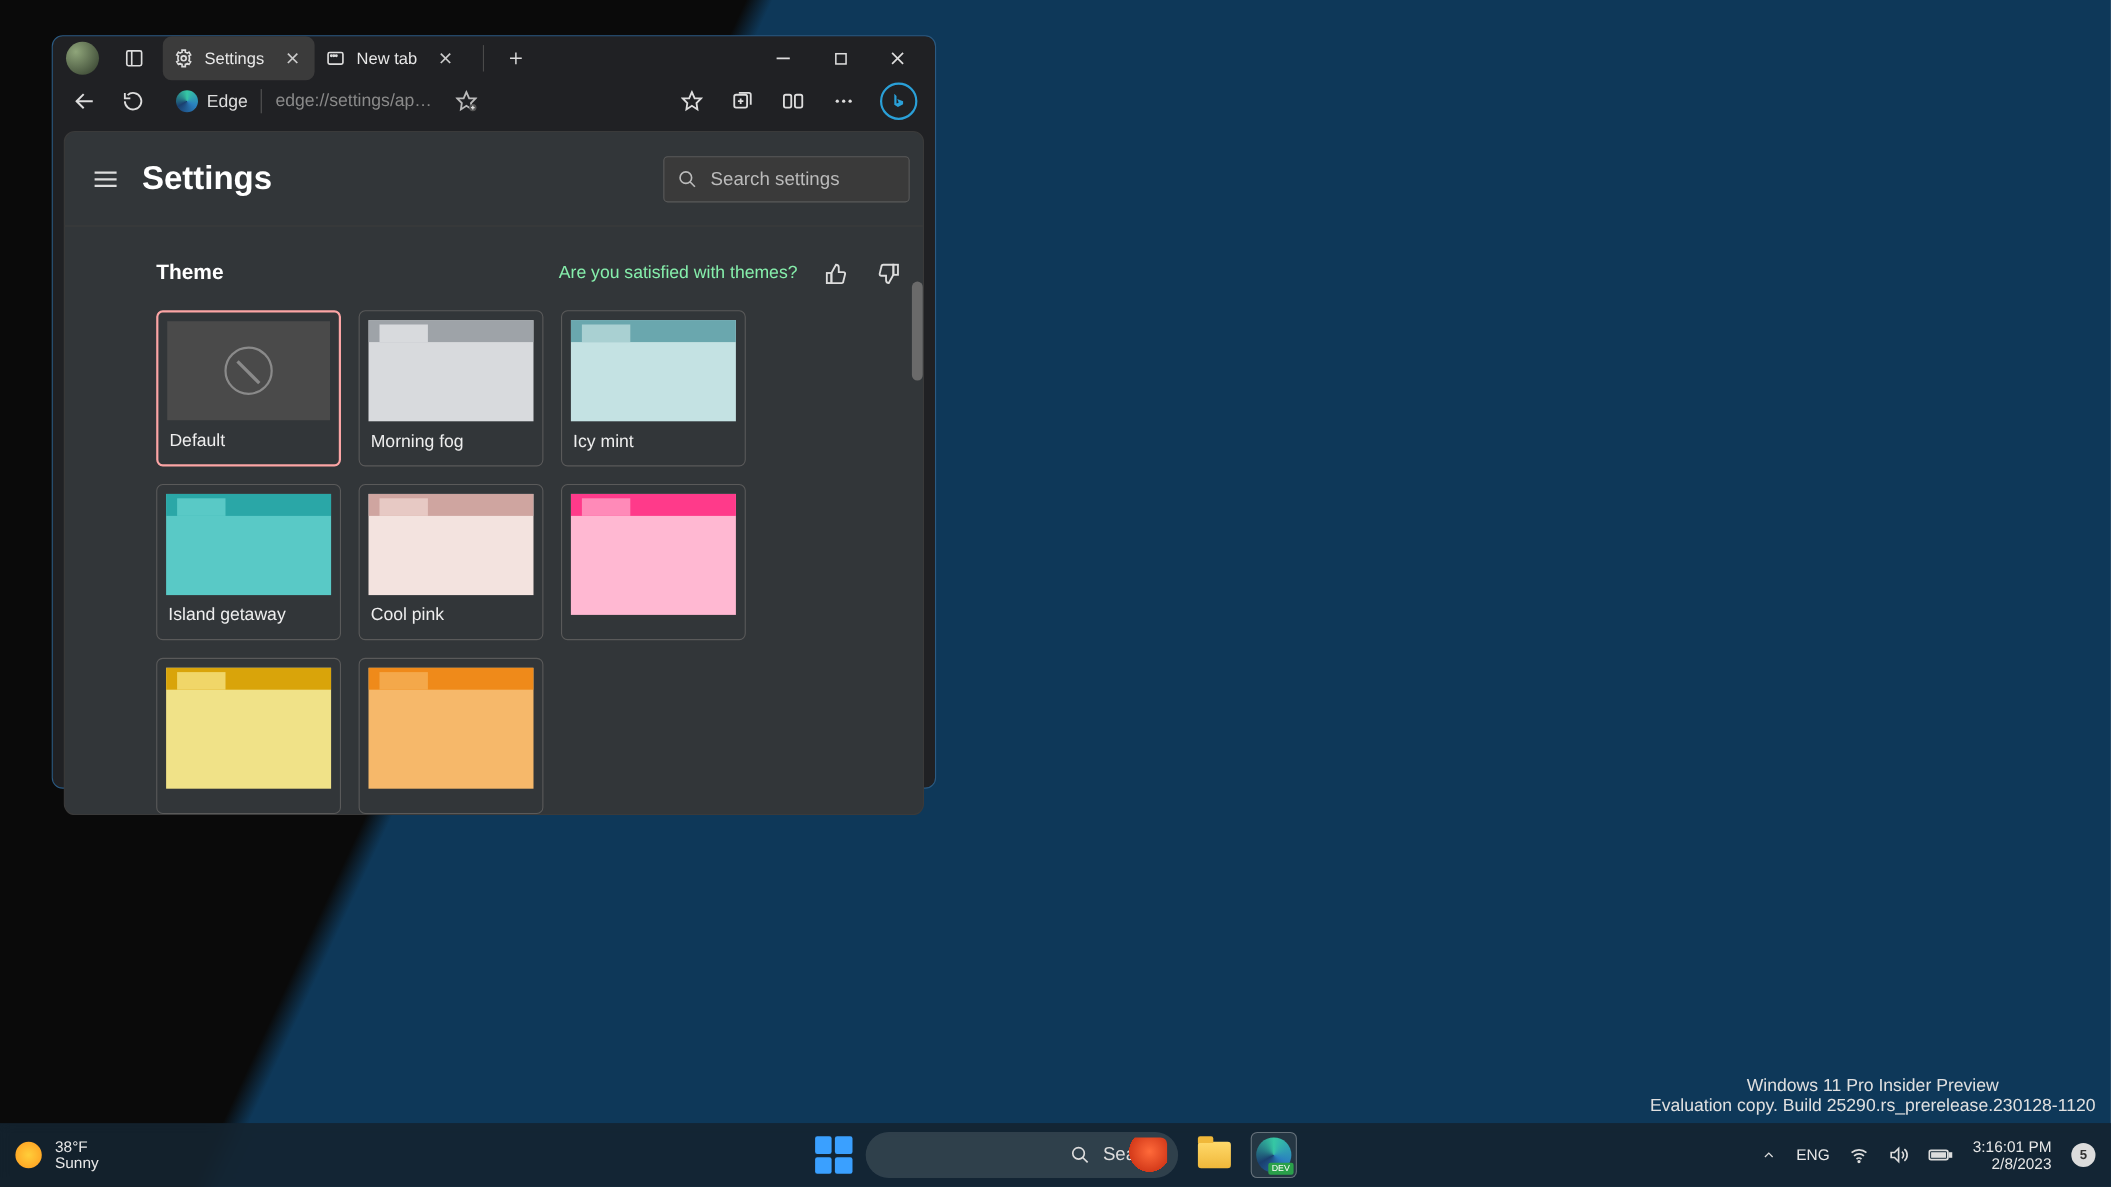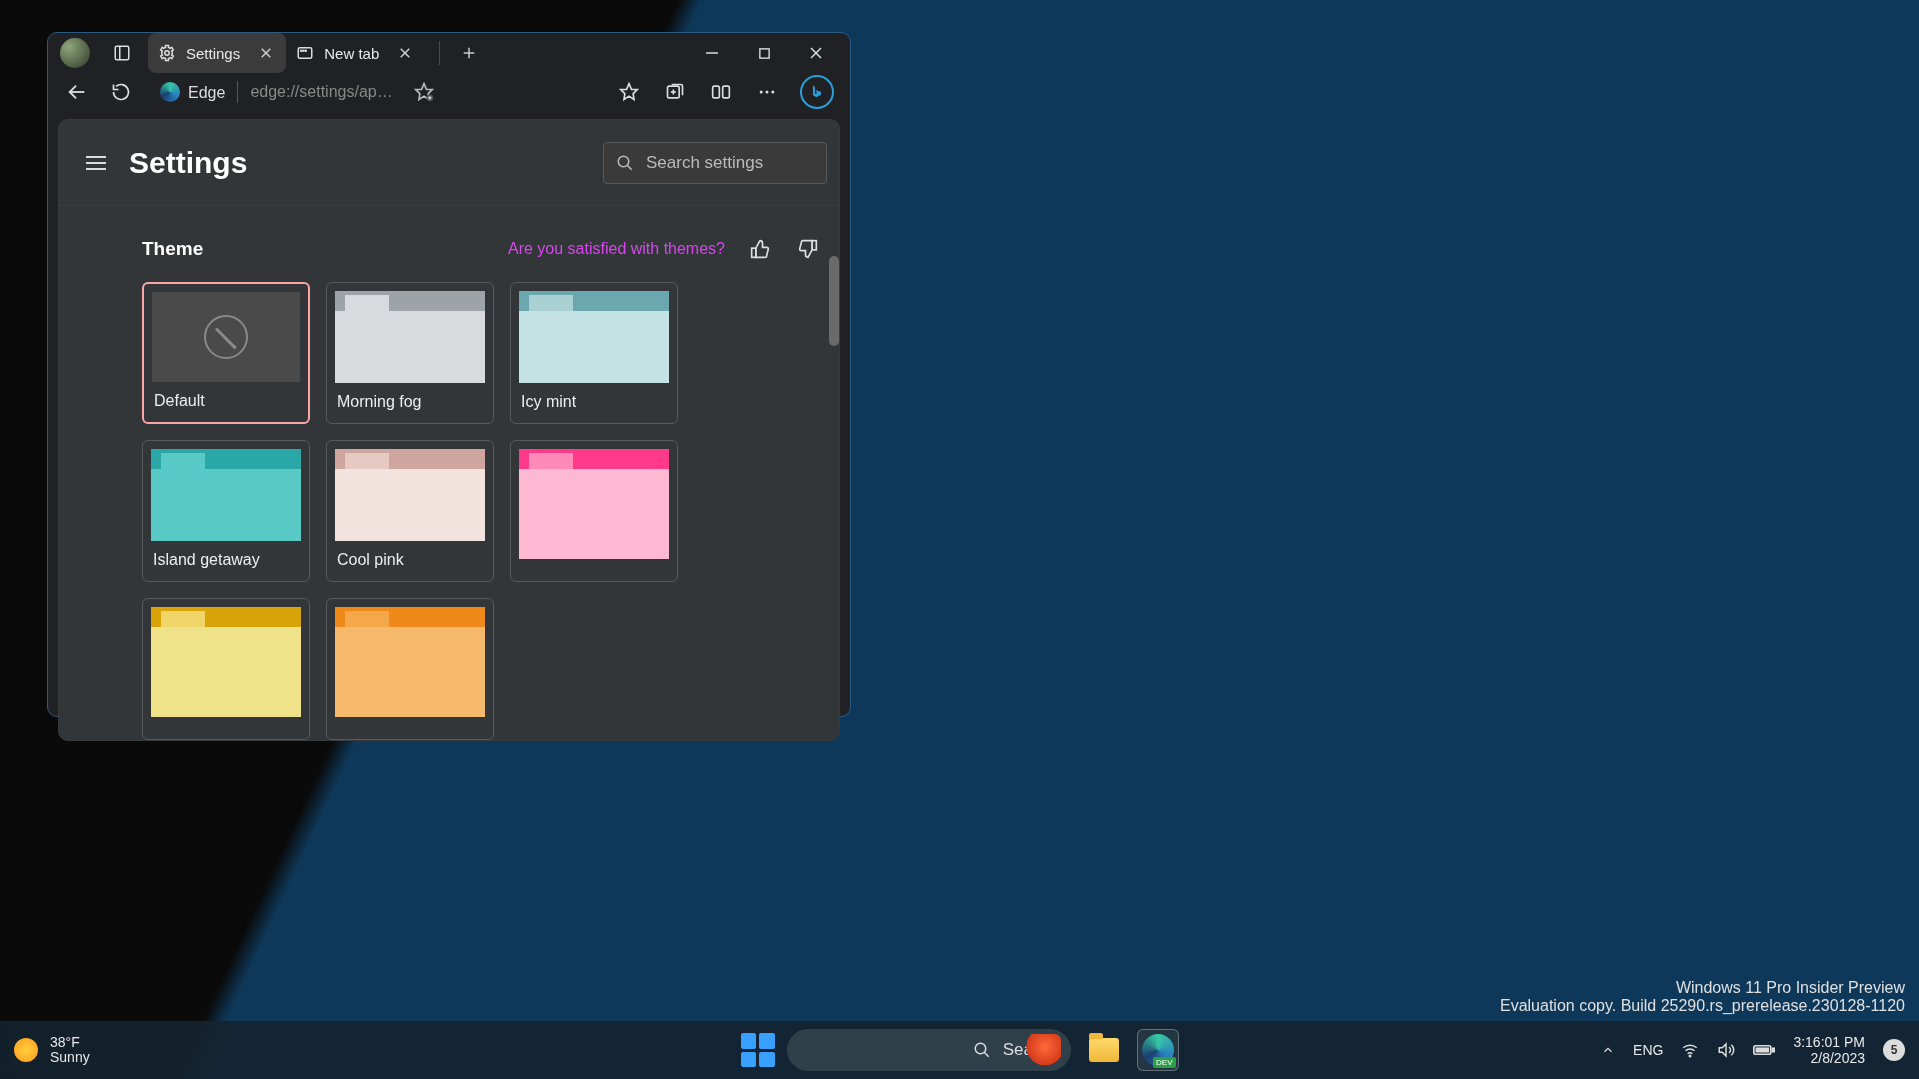--- a/index.html
+++ b/index.html
@@ -70,21 +70,21 @@
   margin-left:auto; width:224px; height:42px; background:#3a3a3a; border:1px solid #5a5a5a;
   border-radius:4px; display:flex; align-items:center; padding:0 12px; gap:12px; color:#bbb; font-size:17px;
 }
 
 .body-scroll { flex:1; position:relative; overflow:hidden; padding: 0 0 0 65px; }
 .scrollbar-track { position:absolute; right:0; top:14px; bottom:14px; width:12px; }
 .scrollbar-thumb { position:absolute; right:0; top:36px; width:10px; height:90px; background:#6a6a6a; border-radius:5px; }
 
 .theme-header { display:flex; align-items:center; padding: 30px 18px 20px 18px; }
 .theme-title { font-size:19px; font-weight:600; color:#fff; }
-.feedback-row { margin-left:auto; display:flex; align-items:center; gap:22px; color:#d946ef; font-size:16px; }
+.feedback-row { margin-left:auto; display:flex; align-items:center; gap:22px; color:#86efac; font-size:16px; }
 .thumb { display:flex; align-items:center; justify-content:center; width:26px; height:26px; }
 
 .theme-grid { display:grid; grid-template-columns: repeat(3, 168px); gap:16px; padding: 0 18px; }
 .theme-card {
   height:142px; border:1px solid #5a5a5a; border-radius:6px; background:#323639;
   display:flex; flex-direction:column; padding:8px; gap:8px;
 }
 .theme-card.selected { border:2px solid #fca5a5; }
 .theme-preview { flex:1; position:relative; background:var(--body,#ccc); overflow:hidden; }
 .theme-preview .tabstrip { position:absolute; left:0; right:0; top:0; height:20px; background:var(--strip,#aaa); }
@@ -121,21 +121,21 @@
 .edge-task { width:32px; height:32px; border-radius:50%;
   background: conic-gradient(#36c8a4, #2a7fbf, #1a3f6f, #36c8a4); position:relative; }
 .edge-dev { position:absolute; right:-2px; bottom:-2px; background:#2aa04a; color:#fff; font-size:8px; padding:1px 3px; border-radius:2px; }
 .edge-pin { border:1px solid rgba(255,255,255,0.3); background: rgba(255,255,255,0.08); }
 
 .tray { margin-left:auto; display:flex; align-items:center; gap:18px; color:#e8e8e8; font-size:14px; }
 .tray .stack { display:flex; flex-direction:column; align-items:flex-end; line-height:1.15; }
 .notif-badge { width:22px; height:22px; background:#dcdcdc; color:#333; border-radius:50%; display:flex; align-items:center; justify-content:center; font-size:12px; font-weight:600; }
 
 .watermark {
-  position:absolute; right:14px; bottom:64px; color:#e0e0e0; text-align:right; font-size:16px;
+  position:absolute; right:14px; bottom:64px; color:#e0e0e0; text-align:center; font-size:16px;
 }
 
 svg { display:block; }
 </style>
 </head>
 <body>
 
 <div class="browser">
   <div class="titlebar">
     <div class="avatar"></div>

